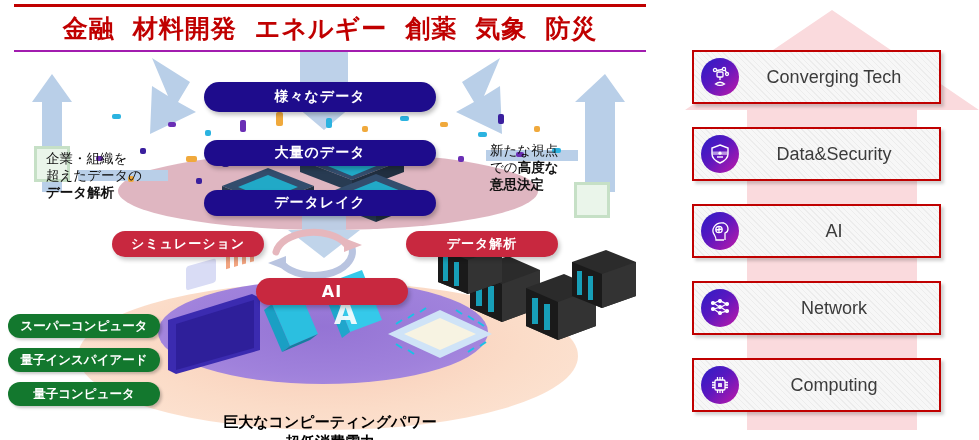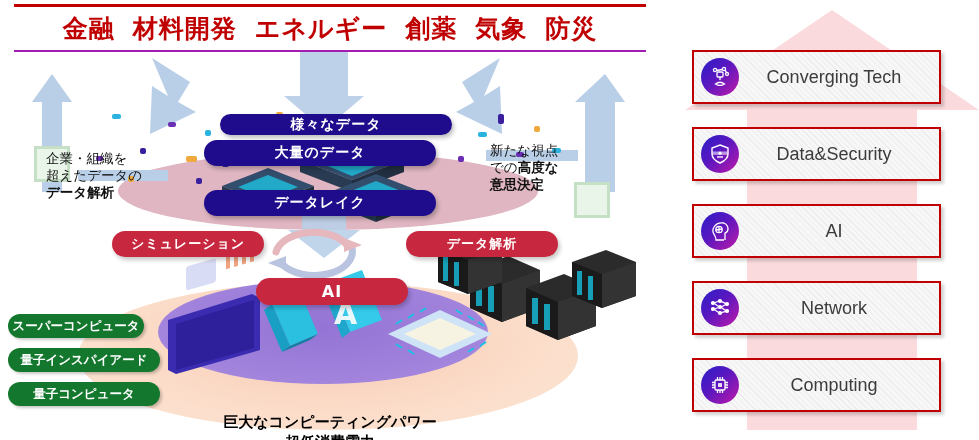--- a/index.html
+++ b/index.html
@@ -227,41 +227,41 @@
           <g>
             <polygon points="572,210 606,198 636,210 636,244 602,256 572,244" fill="#2b2b2b"></polygon>
             <polygon points="572,210 602,222 602,256 572,244" fill="#1a1a1a"></polygon>
             <polygon points="602,222 636,210 636,244 602,256" fill="#333333"></polygon>
             <rect x="577" y="219" width="5" height="24" fill="#17c0e0" opacity=".8"></rect>
             <rect x="588" y="224" width="5" height="24" fill="#17c0e0" opacity=".8"></rect>
           </g>
         </g>
       </svg>
 
-      <div class="pill-navy" style="left:220px;top:30px;width:232px;height:21px;margin-top:32px;">
+      <div class="pill-navy" style="left:204px;top:30px;width:232px;height:30px;">
         <span>様々なデータ</span>
       </div>
       <div class="pill-navy" style="left:204px;top:88px;width:232px;height:26px;">
         <span>大量のデータ</span>
       </div>
       <div class="pill-navy" style="left:204px;top:138px;width:232px;height:26px;">
         <span>データレイク</span>
       </div>
 
       <div class="pill-red" style="left:112px;top:179px;width:152px;height:26px;">
         <span>シミュレーション</span>
       </div>
       <div class="pill-red" style="left:406px;top:179px;width:152px;height:26px;">
         <span>データ解析</span>
       </div>
       <div class="pill-red" style="left:256px;top:226px;width:152px;height:27px;font-size:16px;">
         <span>AI</span>
       </div>
 
-      <div class="pill-green" style="left:8px;top:262px;width:136px;height:24px;">
+      <div class="pill-green" style="left:8px;top:262px;width:152px;height:24px;">
         <span>スーパーコンピュータ</span>
       </div>
       <div class="pill-green" style="left:8px;top:296px;width:152px;height:24px;">
         <span>量子インスパイアード</span>
       </div>
       <div class="pill-green" style="left:8px;top:330px;width:152px;height:24px;">
         <span>量子コンピュータ</span>
       </div>
 
       <div class="greenbox" style="left:34px;top:94px;width:30px;height:30px;"></div>

